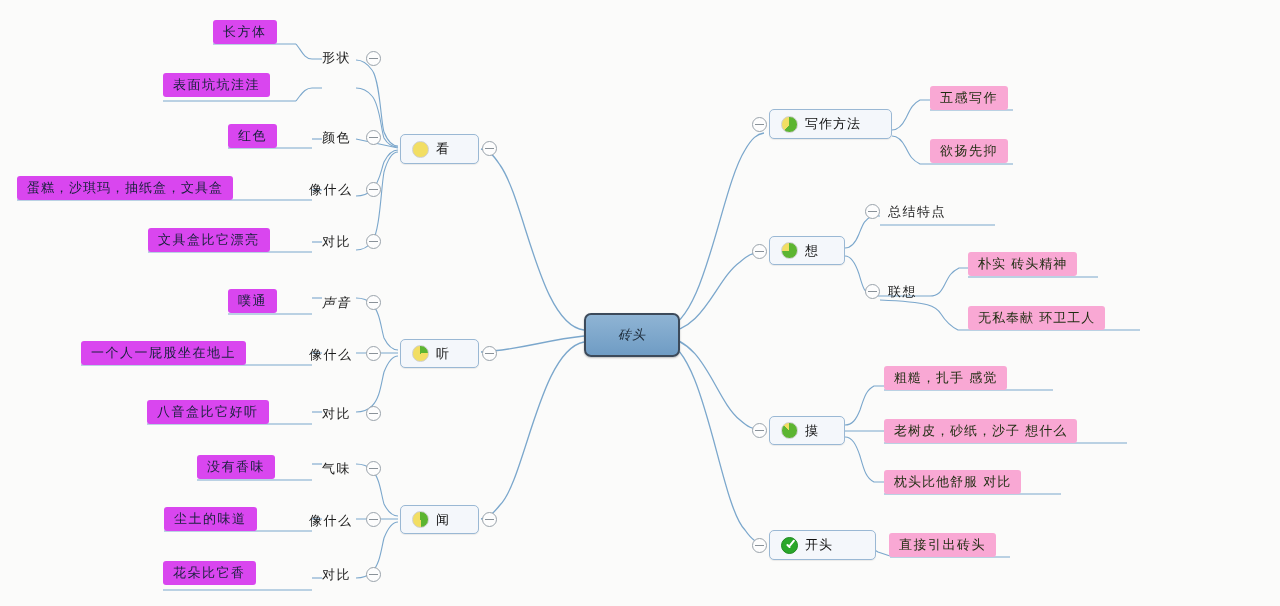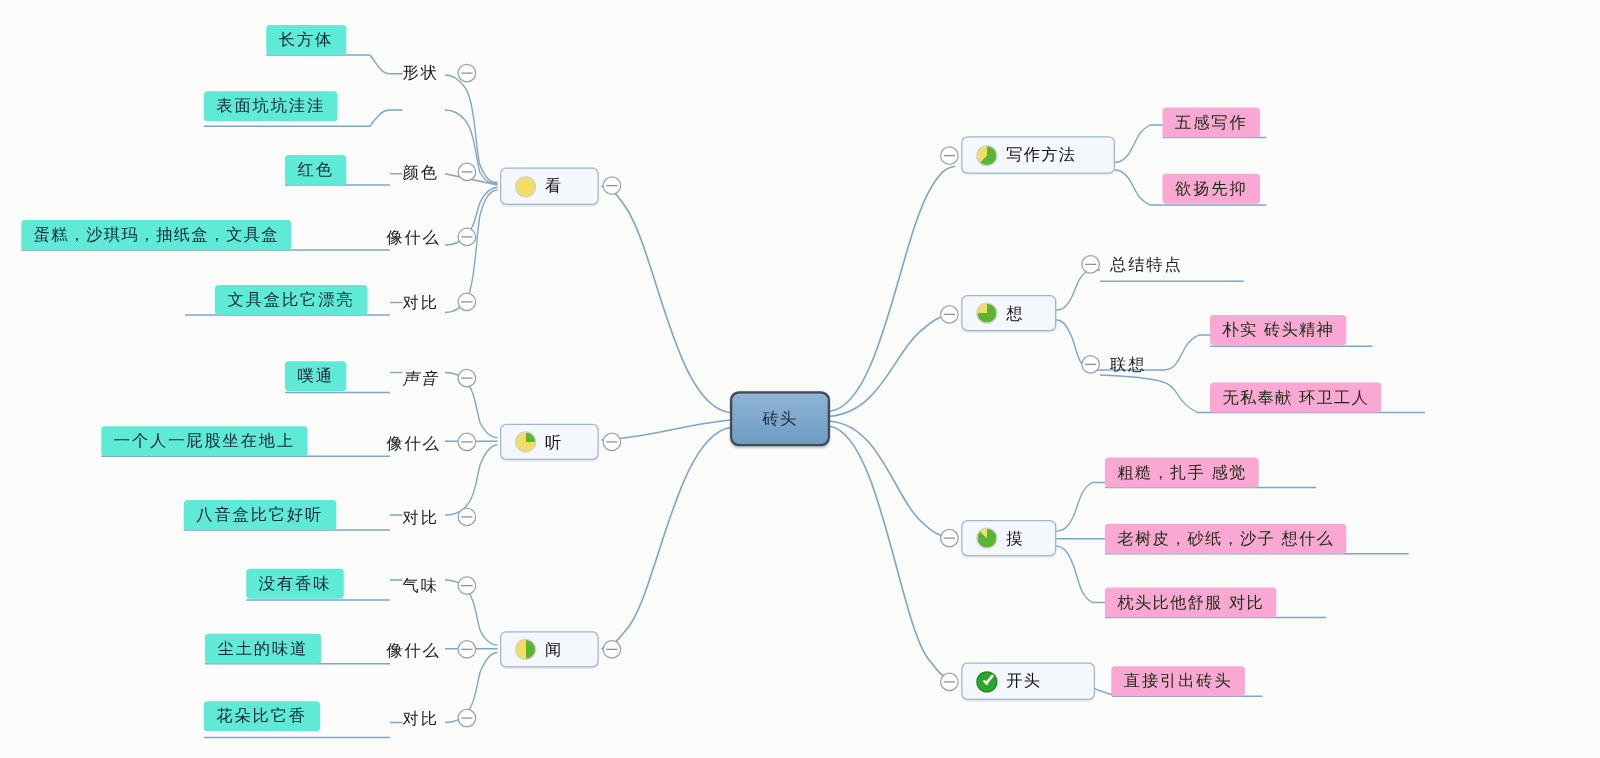--- a/index.html
+++ b/index.html
@@ -75,21 +75,21 @@
     position:absolute;
     box-sizing:border-box;
     border-radius:3px;
     font-size:13px;
     display:flex;align-items:center;
     padding:0 10px;
     white-space:nowrap;
     letter-spacing:1.5px;
     height:24px;
   }
-  .chip.blue{background:#5eead4;color:#16213a;}
+  .chip.blue{background:#d946ef;color:#16213a;}
   .chip.green{background:#f9a8d4;color:#1d2c10;}
   .chip.wide{letter-spacing:1px;}
 
   
   .plain{
     position:absolute;
     font-size:13px;
     color:#1b1b1b;
     white-space:nowrap;
     letter-spacing:1.5px;
@@ -209,21 +209,21 @@
       <path d="M884,443 L1127,443"></path>
       <path d="M884,494 L1061,494"></path>
     </g>
 
     <g fill="none" stroke="#7ba7cc" stroke-width="1.1">
       <path d="M860,546 C868,546 872,548 878,552 L890,556"></path>
       <path d="M890,557 L1010,557"></path>
     </g>
   </svg>
 
-  <div class="root-node" style="left:584px;top:313px;width:80px;height:44px;">
+  <div class="root-node" style="left:584px;top:313px;width:96px;height:44px;font-style:italic;">
     <span>砖头</span>
   </div>
 
   <div class="lvl2" style="left:400px;top:134px;width:79px;height:30px;">
     <span class="pie" style="background:conic-gradient(#f2de63 0 100%);"></span>
     <span class="lbl">看</span>
   </div>
   <div class="toggle" style="left:482px;top:141px;"></div>
 
   <div class="plain" style="left:322px;top:48px;">形状</div>
@@ -234,21 +234,21 @@
   <div class="plain" style="left:322px;top:128px;">颜色</div>
   <div class="toggle" style="left:366px;top:130px;"></div>
   <div class="chip blue" style="left:228px;top:124px;">红色</div>
 
   <div class="plain" style="left:309px;top:180px;">像什么</div>
   <div class="toggle" style="left:366px;top:182px;"></div>
   <div class="chip blue wide" style="left:17px;top:176px;">蛋糕，沙琪玛，抽纸盒，文具盒</div>
 
   <div class="plain" style="left:322px;top:232px;">对比</div>
   <div class="toggle" style="left:366px;top:234px;"></div>
-  <div class="chip blue" style="left:148px;top:228px;margin-left:24px;">文具盒比它漂亮</div>
+  <div class="chip blue" style="left:148px;top:228px;">文具盒比它漂亮</div>
 
   <div class="lvl2" style="left:400px;top:339px;width:79px;height:29px;">
     <span class="pie" style="background:conic-gradient(#5cb531 0 25%, #f2de63 25% 100%);"></span>
     <span class="lbl">听</span>
   </div>
   <div class="toggle" style="left:482px;top:346px;"></div>
 
   <div class="plain" style="left:322px;top:293px;font-style:italic;">声音</div>
   <div class="toggle" style="left:366px;top:295px;"></div>
   <div class="chip blue" style="left:228px;top:289px;">噗通</div>

